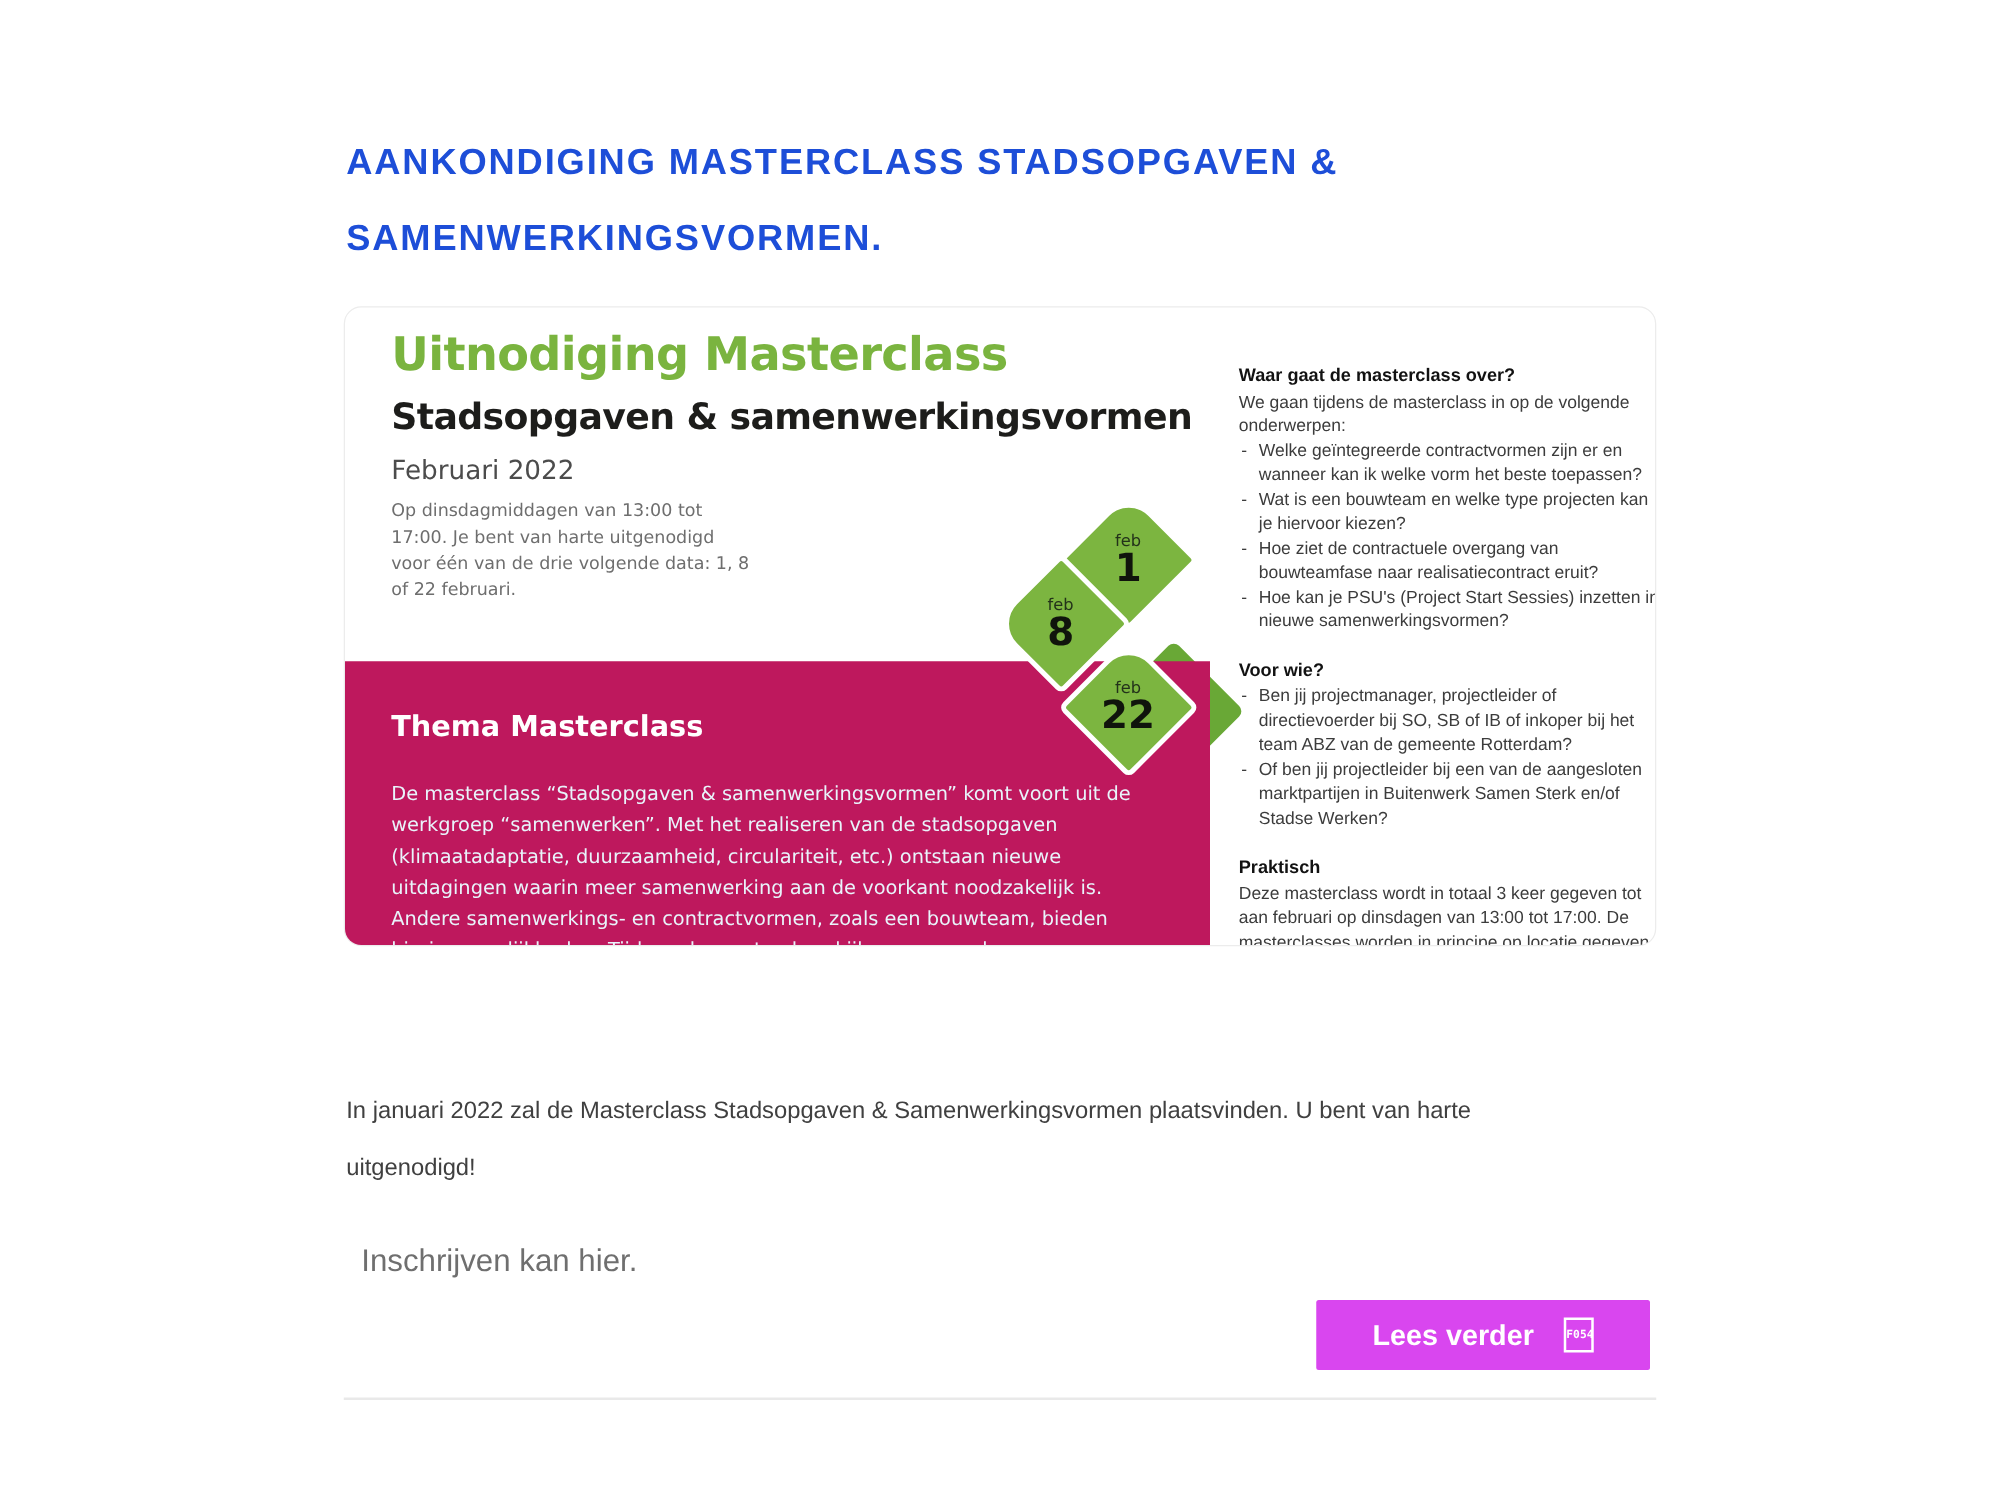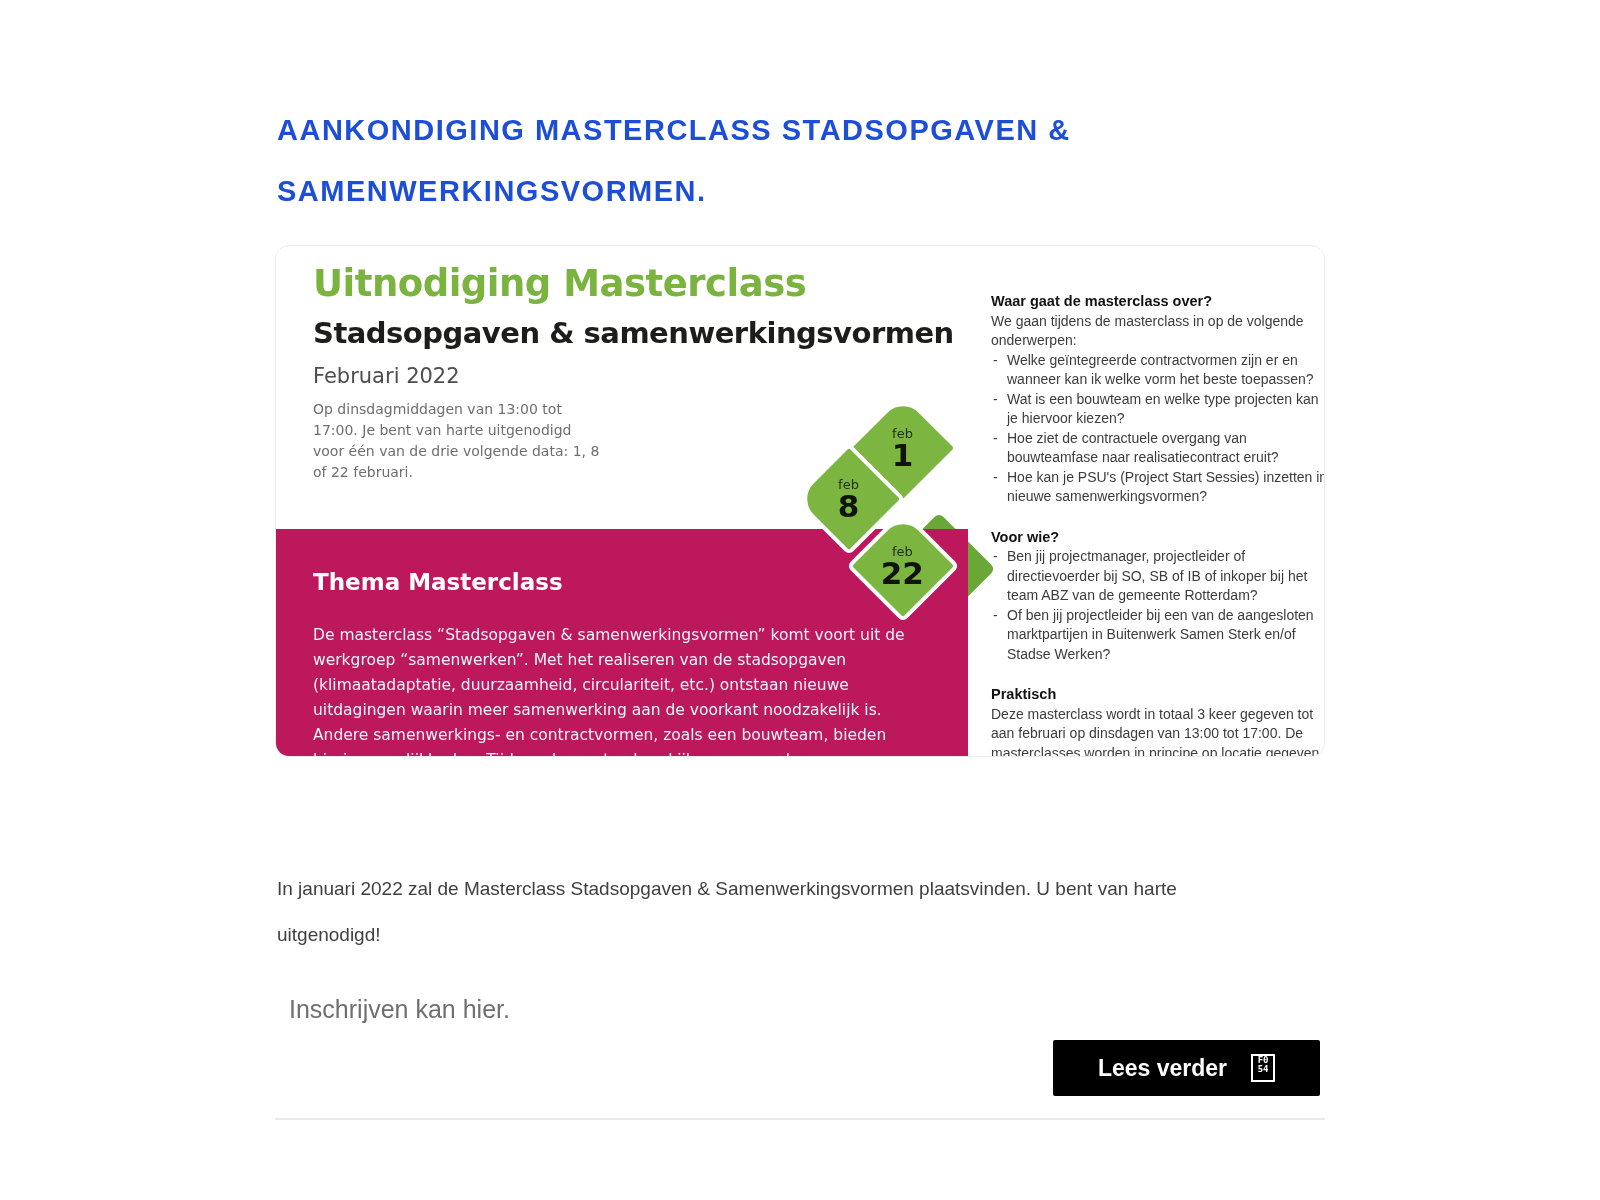--- a/index.html
+++ b/index.html
@@ -91,28 +91,28 @@
     font-size:19px; line-height:46px; color:#404040;
   }
   .intro-2 {
     position:absolute; left:277px; top:974px; width:1000px; margin:12px;
     font-size:25px; line-height:46px; color:#6f6f6f;
   }
 
   
   .cta-button {
     position:absolute; left:1053px; top:1040px; width:267px; height:56px;
-    background:#000000; border:none; border-radius:2px; cursor:pointer;
+    background:#d946ef; border:none; border-radius:2px; cursor:pointer;
     display:flex; align-items:center; justify-content:center; gap:24px;
     color:#ffffff; font-size:23px; font-weight:bold;
     font-family:"Liberation Sans", sans-serif;
   }
   .glyphbox {
     width:24px; height:28px; border:2px solid #ffffff; box-sizing:border-box;
-    display:flex; flex-direction:column; align-items:center; justify-content:flex-start;
+    display:flex; flex-direction:row; align-items:center; justify-content:flex-start;
     font-family:"DejaVu Sans Mono", monospace; font-size:9px; line-height:9px; font-weight:bold;
   }
 
   .divider { position:absolute; left:275px; top:1118px; width:1050px; height:2px; background:#e9e9e9; }
 </style>
 </head>
 <body>
 
 <div class="screen">
 

